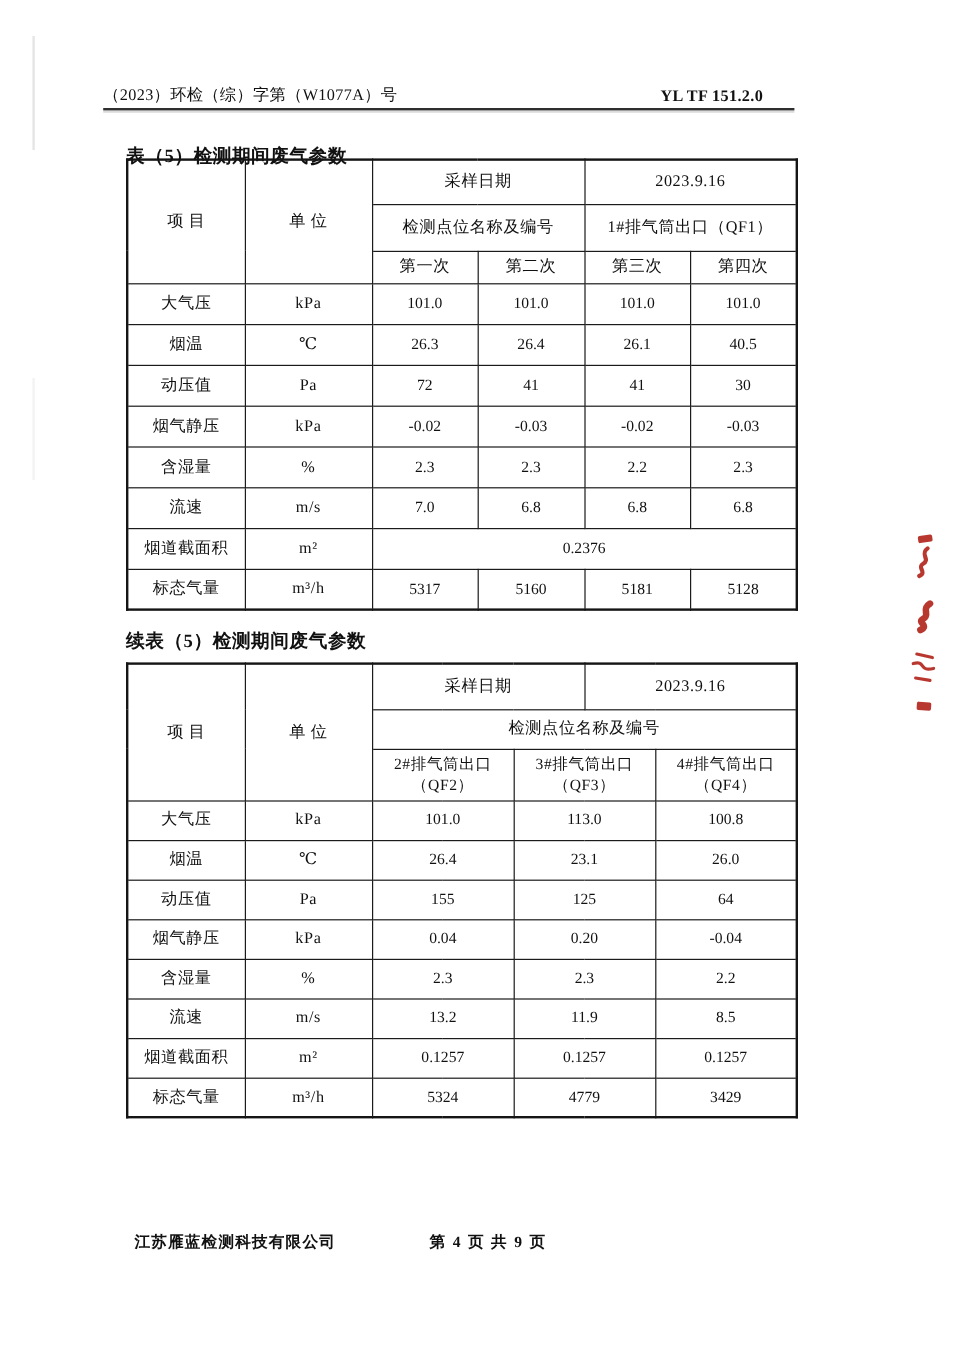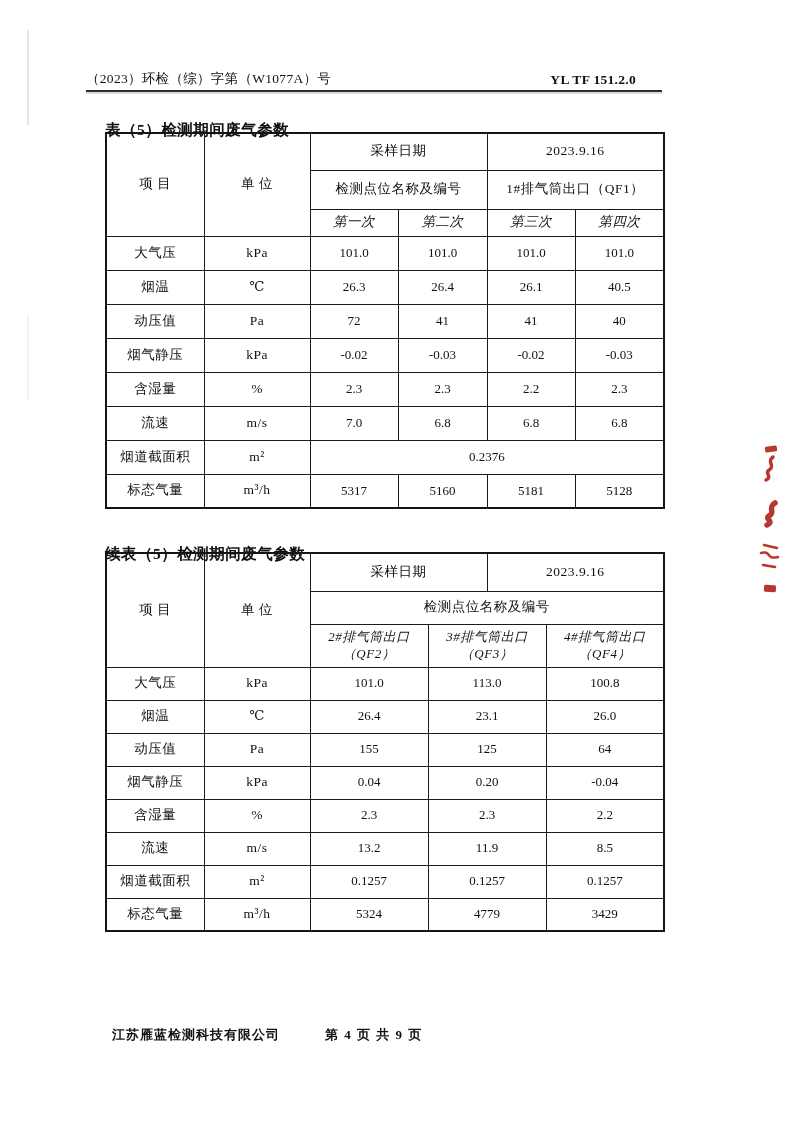--- a/index.html
+++ b/index.html
@@ -22,50 +22,50 @@
   
   .fold-line{position:absolute;left:27px;width:2px;background:#cfcfcf;}
   .fold-a{top:30px;height:95px;opacity:.55;}
   .fold-b{top:315px;height:85px;opacity:.25;}
   
   .tbl-title{
     position:absolute;left:105px;font-size:15.5px;font-weight:bold;
     letter-spacing:.5px;white-space:nowrap;
   }
   #t1-title{top:120px;}
-  #t2-title{top:544px;}
+  #t2-title{top:524px;}
   
   table.param{
     position:absolute;left:105px;width:558px;border-collapse:collapse;
     table-layout:fixed;font-size:13px;text-align:center;
     border:2px solid #151515;
   }
   #table1{top:132px;}
   #table2{top:552px;}
   table.param td{border:1px solid #1b1b1b;padding:0 2px;vertical-align:middle;line-height:1.25;}
   td.item,td.unit{font-size:13.5px;letter-spacing:.5px;margin-top:24px;}
   td.hcell{font-size:13.5px;letter-spacing:.5px;}
   tr.hr1{height:37px;}
   tr.hr2{height:39px;padding-left:16px;}
-  tr.hr3{height:27px;font-style:italic;}
+  tr.hr3{height:27px;}
   #table1 tr.drow{height:34px;}
   #table2 tr.hr1{height:38px;}
   #table2 tr.hr2{height:33px;}
   #table2 tr.hr3{height:43px;}
   #table2 tr.drow{height:33px;}
   .stack2 div{line-height:1.3;font-size:13px;}
   
   .seal-marks{position:absolute;left:752px;top:438px;width:36px;height:162px;}
   
   .doc-footer-company{
     position:absolute;left:112px;top:1026px;font-size:13px;font-weight:bold;
     letter-spacing:1px;
   }
   .doc-footer-page{
-    position:absolute;left:325px;top:1026px;font-size:13px;font-weight:bold;
+    position:absolute;left:358px;top:1026px;font-size:13px;font-weight:bold;
     letter-spacing:1.5px;
   }
 </style>
 </head>
 <body>
 
 <div class="page">
 
   <div class="fold-line fold-a"></div>
   <div class="fold-line fold-b"></div>
@@ -120,21 +120,21 @@
         <td class="val">26.4</td>
         <td class="val">26.1</td>
         <td class="val">40.5</td>
       </tr>
       <tr class="drow">
         <td class="item">动压值</td>
         <td class="unit">Pa</td>
         <td class="val">72</td>
         <td class="val">41</td>
         <td class="val">41</td>
-        <td class="val">40</td>
+        <td class="val">30</td>
       </tr>
       <tr class="drow">
         <td class="item">烟气静压</td>
         <td class="unit">kPa</td>
         <td class="val">-0.02</td>
         <td class="val">-0.03</td>
         <td class="val">-0.02</td>
         <td class="val">-0.03</td>
       </tr>
       <tr class="drow">

